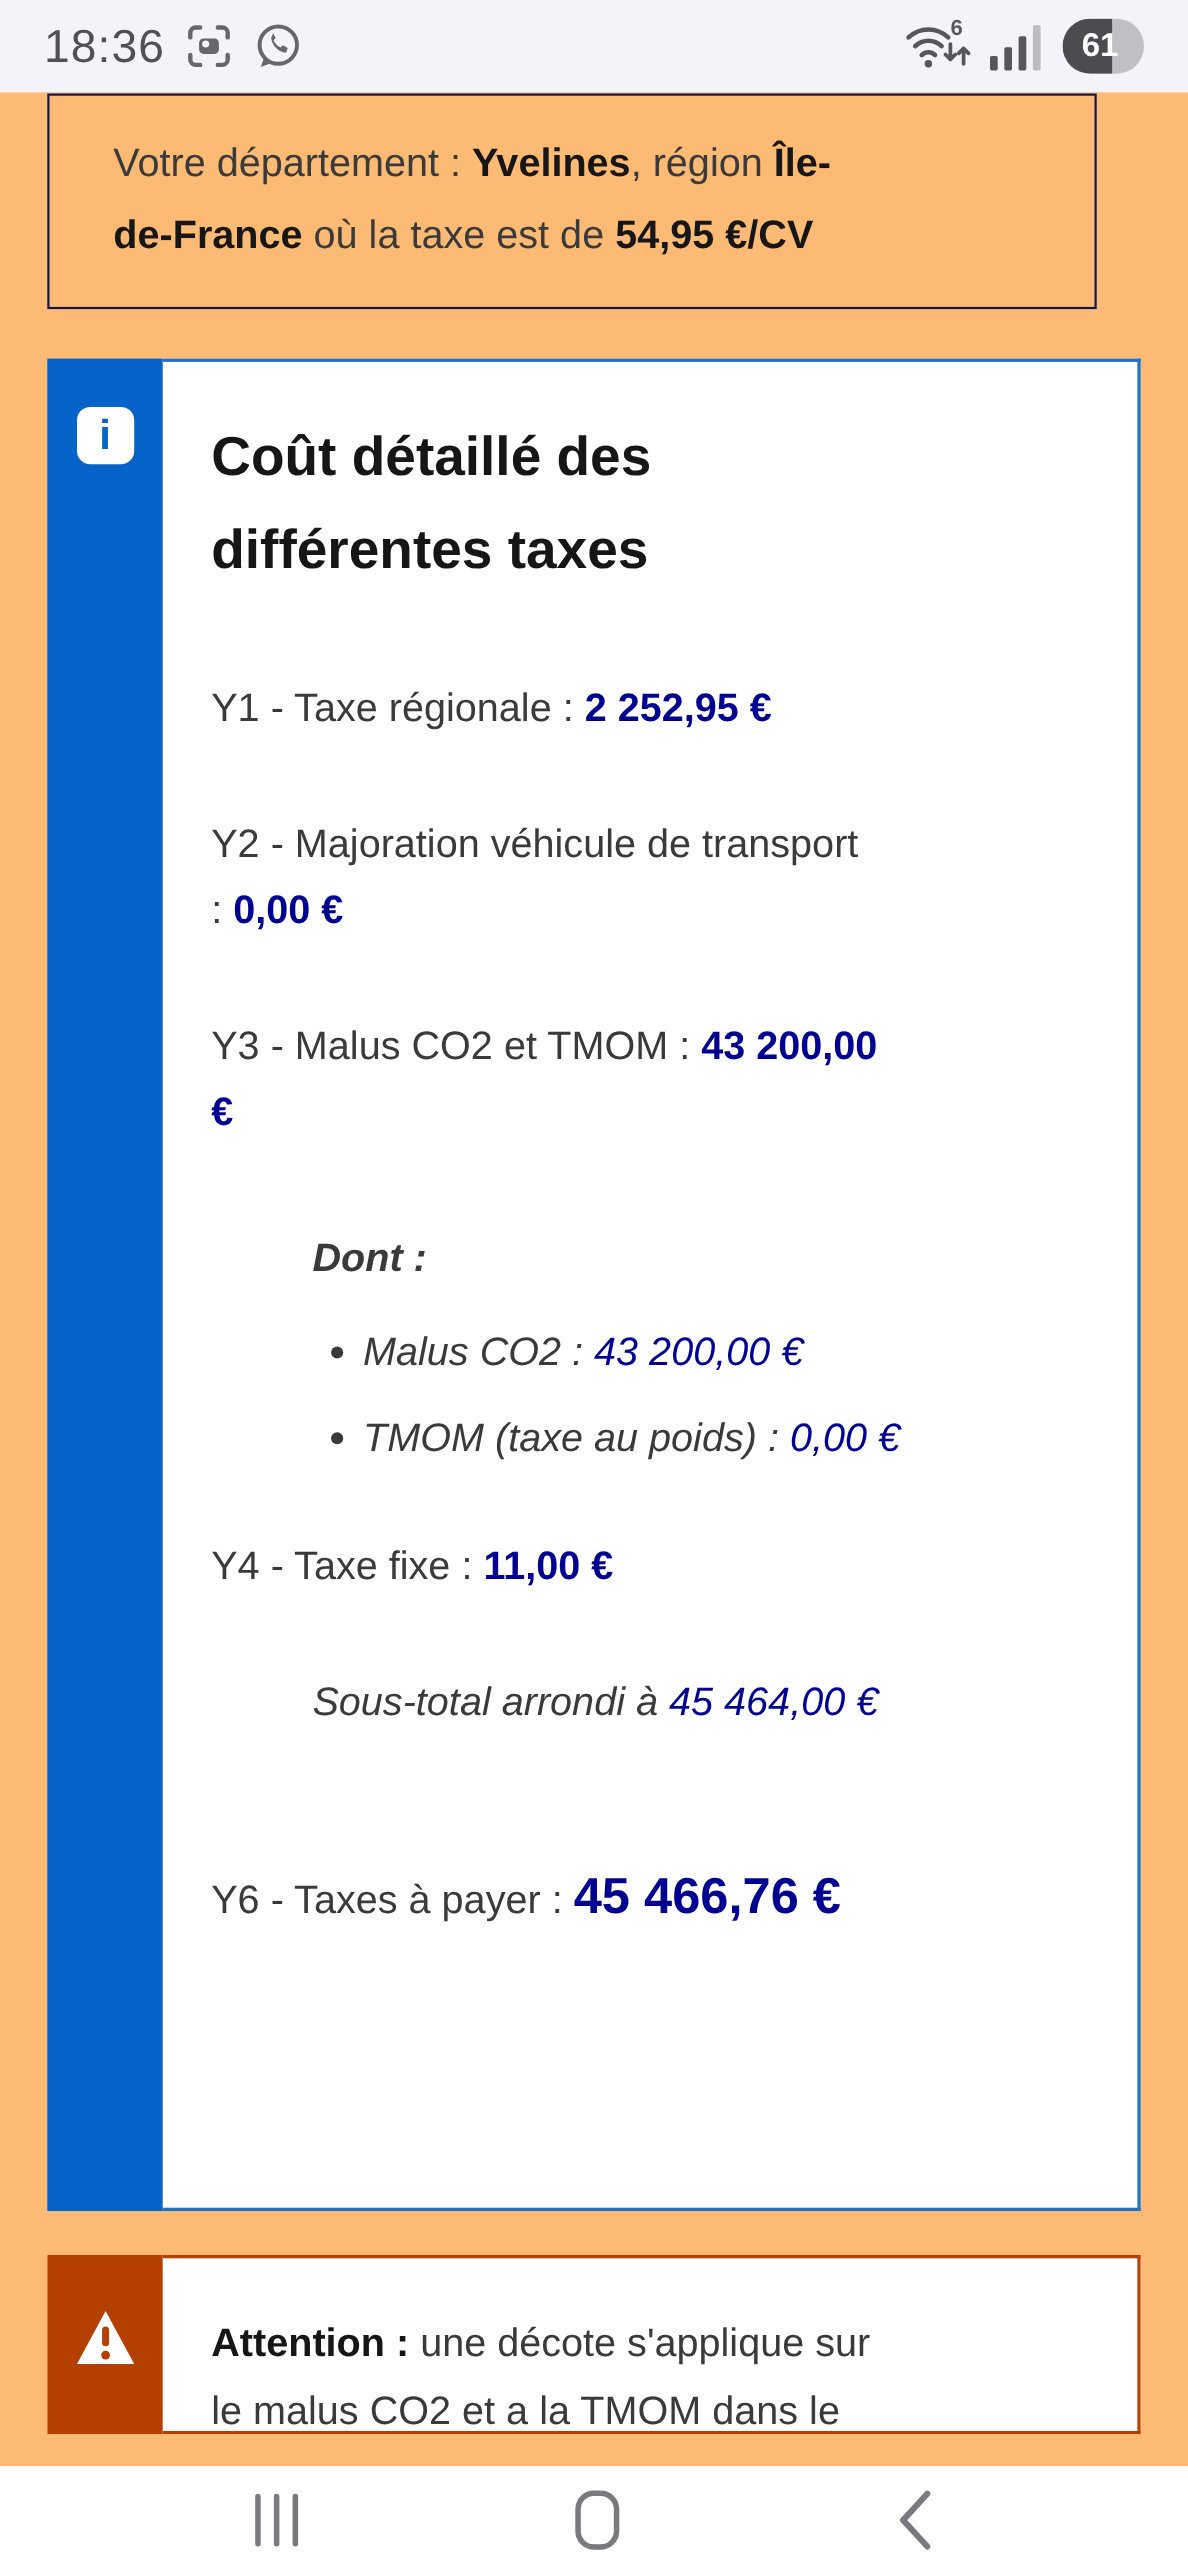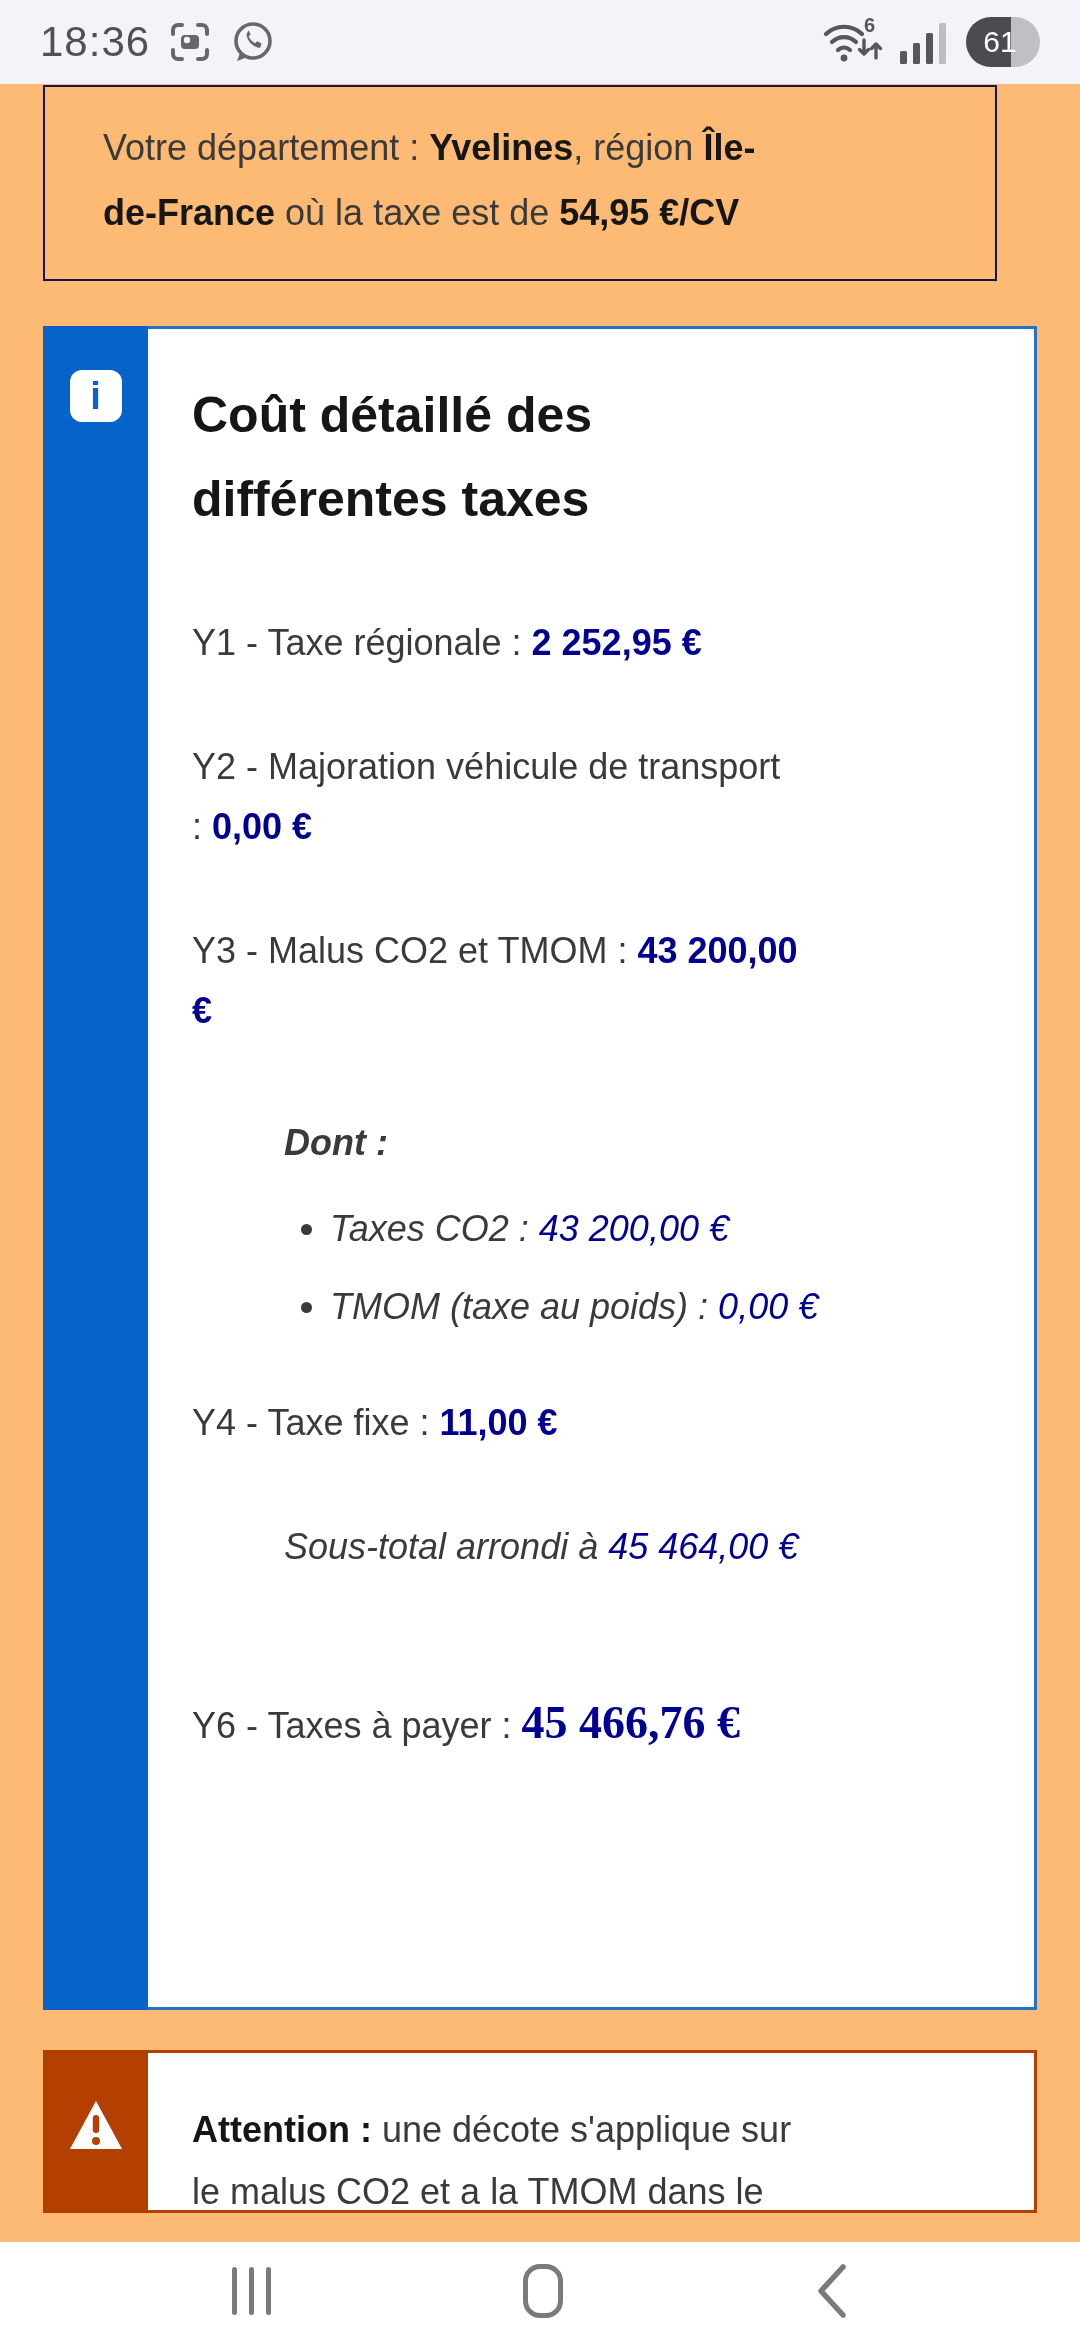--- a/index.html
+++ b/index.html
@@ -11,41 +11,41 @@
               display:flex;align-items:center;justify-content:space-between;
               padding:0 40px;box-sizing:border-box;color:#54545a;}
   .status-left{display:flex;align-items:center;gap:18px;}
   .status-right{display:flex;align-items:center;gap:14px;}
   .time{font-size:42px;font-weight:400;letter-spacing:1px;color:#505055;}
   .sicon{display:block;}
   .wifi-wrap{position:relative;width:64px;height:56px;}
   .battery{position:relative;width:74px;height:50px;border-radius:26px;background:#c0bfc6;overflow:hidden;}
   .battery-fill{position:absolute;top:0;left:0;bottom:0;width:61%;background:#4b4b50;}
   .battery-label{position:absolute;top:50%;left:46%;transform:translate(-50%,-50%);
-                 color:#ffffff;font-size:30px;font-weight:400;z-index:2;}
+                 color:#ffffff;font-size:30px;font-weight:700;z-index:2;}
 
   
   .dept-box{position:absolute;top:85px;left:43px;width:954px;height:196px;box-sizing:border-box;
             border:2px solid #141452;padding:28px 58px;}
   .dept-box p{margin:0;font-size:36px;line-height:65px;color:#3a3a3a;}
   .dept-box .b{font-weight:700;color:#161616;}
 
   
   .callout{position:absolute;top:326px;left:43px;width:994px;height:1684px;display:flex;box-sizing:border-box;}
   .callout-bar{width:105px;background:#0563ca;flex:none;}
   .info-badge{width:52px;height:52px;background:#ffffff;border-radius:12px;margin:44px auto 0;
               display:flex;align-items:center;justify-content:center;
               color:#0563ca;font-size:38px;font-weight:800;font-style:normal;}
   .callout-content{flex:1;border:3px solid #2273c4;border-left:none;box-sizing:border-box;
                    padding:44px 56px 40px 44px;overflow:hidden;background:#fff;}
   .callout-title{margin:0 0 72px;font-size:50px;line-height:84px;font-weight:700;color:#161616;max-width:540px;}
   .tax-line{margin:0 0 64px;font-size:36px;line-height:60px;color:#3a3a3a;}
   .val{color:#000091;font-weight:700;}
   .val-i{color:#000091;font-style:italic;font-weight:400;}
-  .val-big{color:#000091;font-weight:700;font-size:46px;font-family:Liberation Serif, serif;}
+  .val-big{color:#000091;font-weight:700;font-size:46px;}
   .dont-group{margin:72px 0 0 92px;font-style:italic;color:#3a3a3a;}
   .dont-label{margin:0 0 26px;font-size:36px;line-height:60px;font-weight:bold;}
   .dont-list{margin:0 0 56px;padding-left:46px;list-style:disc;}
   .dont-list li{font-size:36px;line-height:60px;margin-bottom:18px;}
   .subtotal{margin-left:92px;font-style:italic;}
   .y6-line{margin-top:116px;margin-bottom:0;}
 
   
   .warning{position:absolute;top:2050px;left:43px;width:994px;height:163px;display:flex;
            box-sizing:border-box;overflow:hidden;}
@@ -144,21 +144,21 @@
 
       <p class="tax-line">
         <span>Y3 - Malus CO2 et TMOM : </span><span class="val">43 200,00</span><br>
         <span class="val">€</span>
       </p>
 
       <div class="dont-group">
         <p class="dont-label">Dont :</p>
         <ul class="dont-list">
           <li>
-            <span>Taxes CO2 : </span><span class="val-i">43 200,00 €</span>
+            <span>Malus CO2 : </span><span class="val-i">43 200,00 €</span>
           </li>
           <li>
             <span>TMOM (taxe au poids) : </span><span class="val-i">0,00 €</span>
           </li>
         </ul>
       </div>
 
       <p class="tax-line">
         <span>Y4 - Taxe fixe : </span><span class="val">11,00 €</span>
       </p>

